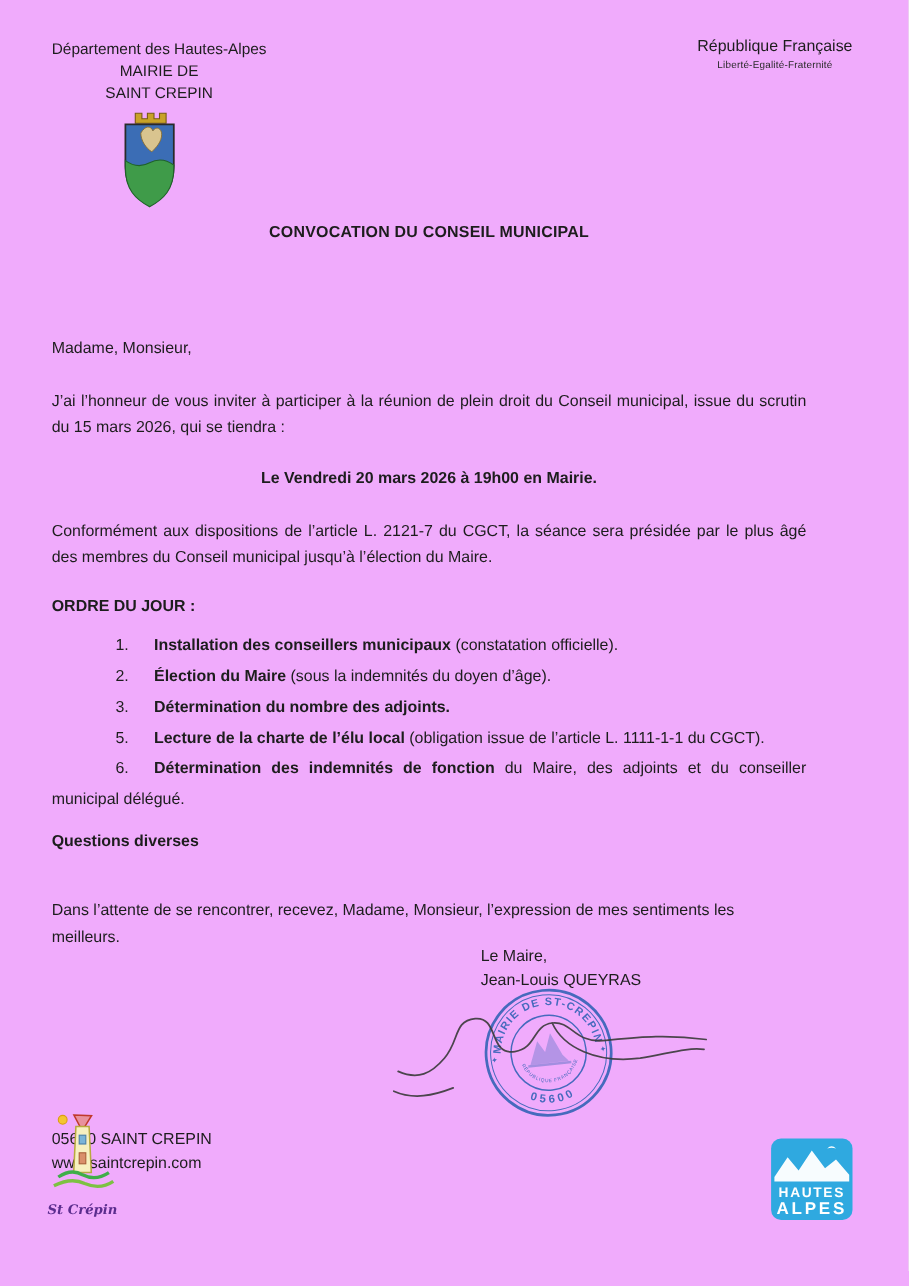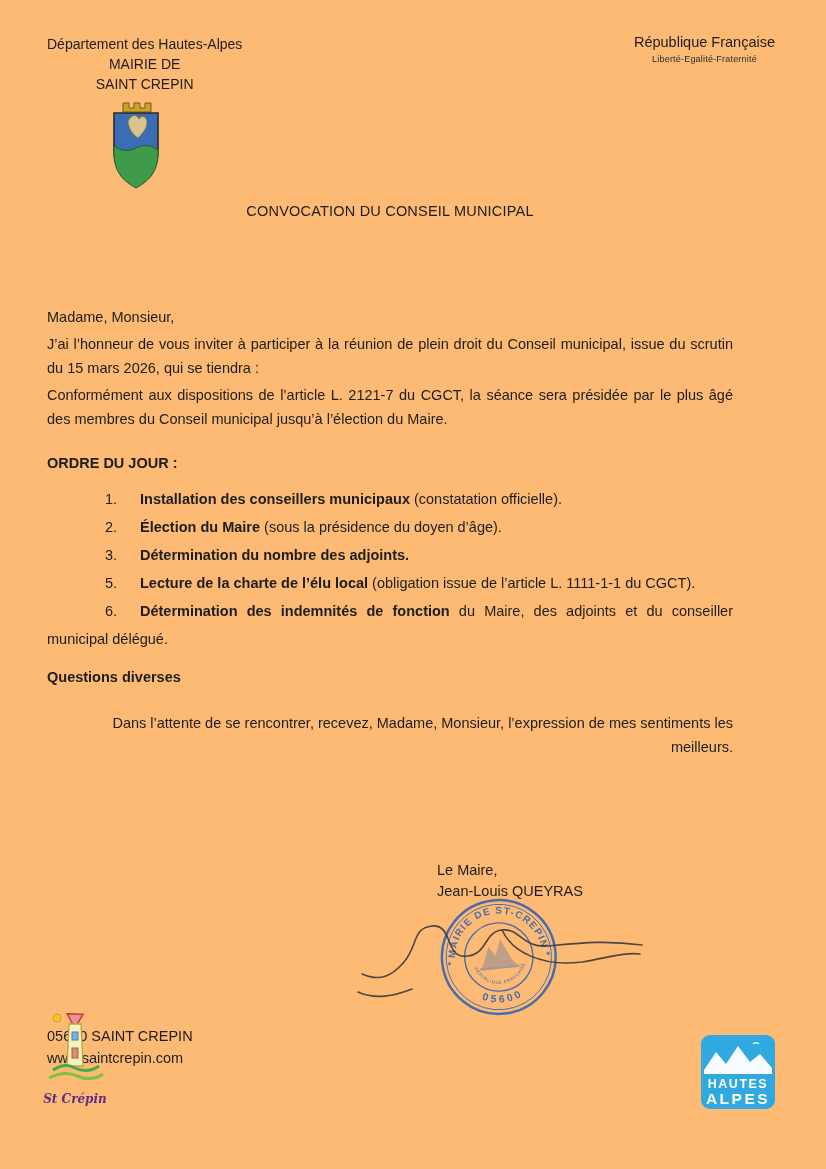--- a/index.html
+++ b/index.html
@@ -1,44 +1,44 @@
 <!DOCTYPE html>
 <html><head>
 <meta charset="utf-8">
 <style>
   html,body { margin:0; padding:0; background:#e8e8e8; }
   .page {
     position:relative; width:826px; height:1169px; margin:0 auto;
-    background:#fdba74; overflow:hidden;
+    background:#f0abfc; overflow:hidden;
     font-family:"Liberation Sans", sans-serif; color:#1d1d1d;
   }
 
   
   .header { position:absolute; top:34px; left:47px; right:47px; display:flex; justify-content:space-between; }
   .header-left { text-align:center; font-size:14px; line-height:20px; }
   .header-right { text-align:center; padding-right:4px; }
   .header-right .rep { font-size:14.5px; }
   .header-right .devise { font-size:9px; margin-top:4px; letter-spacing:.2px; color:#2a2a2a; }
 
   .crest { position:absolute; top:98px; left:106px; }
 
   
   .letter-body { position:absolute; top:172px; left:47px; width:686px; font-size:14.5px; line-height:24px; }
   .center { text-align:center; }
-  .title { margin-top:27px; font-weight:normal; letter-spacing:.2px; }
+  .title { margin-top:27px; font-weight:bold; letter-spacing:.2px; }
   .salutation { margin-top:82px; }
-  .para { margin-top:3px; text-align:justify; }
+  .para { margin-top:24px; text-align:justify; }
   .meeting { margin-top:22px; font-weight:bold; text-align:center; }
   .agenda-heading { margin-top:20px; font-weight:bold; }
   .agenda { margin-top:10px; }
   .agenda-item { line-height:28px; text-align:justify; }
   .agenda-item .num { display:inline-block; margin-left:58px; width:35px; }
   .agenda-bold { font-weight:bold; }
   .questions { margin-top:12px; font-weight:bold; }
-  .closing { margin-top:22px;text-align:right; }
+  .closing { margin-top:39px; }
 
   
   .sig-block { position:absolute; top:860px; left:437px; font-size:14.5px; line-height:21px; }
   .stamp { position:absolute; top:896px; left:438px; opacity:.88; transform:rotate(-6deg); }
   .signature-svg { position:absolute; top:912px; left:352px; z-index:3; }
 
   
   .footer { position:absolute; top:1026px; left:47px; width:686px; text-align:left; font-size:14.5px; line-height:21.5px; }
   .email-link { color:#0b5bd3; text-decoration:underline; cursor:pointer; }
 
@@ -73,27 +73,28 @@
       <path d="M8,48 q11,8 22,2 q11,-6 22,2 v3 c0,19 -9,28 -22,35 c-13,-7 -22,-16 -22,-35 z" fill="#3f9b49" stroke="#20622a" stroke-width="1"></path>
       <path d="M22,23 c4,-7 9,-7 11,-2 c3,-5 8,-2 8,3 c0,7 -5,12 -9,16 c-5,-3 -10,-10 -10,-17 z" fill="#d9c48f" stroke="#8a6d2f" stroke-width="0.8"></path>
     </svg>
   </div>
 
   <div class="letter-body">
     <div class="center title">CONVOCATION DU CONSEIL MUNICIPAL</div>
 
     <div class="salutation">Madame, Monsieur,</div>
     <div class="para">J’ai l’honneur de vous inviter à participer à la réunion de plein droit du Conseil municipal, issue du scrutin du 15 mars 2026, qui se tiendra :</div>
+    <div class="meeting">Le Vendredi 20 mars 2026 à 19h00 en Mairie.</div>
     <div class="para">Conformément aux dispositions de l’article L. 2121-7 du CGCT, la séance sera présidée par le plus âgé des membres du Conseil municipal jusqu’à l’élection du Maire.</div>
 
     <div class="agenda-heading">ORDRE DU JOUR :</div>
 
     <div class="agenda">
       <div class="agenda-item"><span class="num">1.</span><span class="agenda-bold">Installation des conseillers municipaux</span><span> (constatation officielle).</span></div>
-      <div class="agenda-item"><span class="num">2.</span><span class="agenda-bold">Élection du Maire</span><span> (sous la présidence du doyen d’âge).</span></div>
+      <div class="agenda-item"><span class="num">2.</span><span class="agenda-bold">Élection du Maire</span><span> (sous la indemnités du doyen d’âge).</span></div>
       <div class="agenda-item"><span class="num">3.</span><span class="agenda-bold">Détermination du nombre des adjoints.</span><span></span></div>
       <div class="agenda-item"><span class="num">5.</span><span class="agenda-bold">Lecture de la charte de l’élu local</span><span> (obligation issue de l’article L. 1111-1-1 du CGCT).</span></div>
       <div class="agenda-item"><span class="num">6.</span><span class="agenda-bold">Détermination des indemnités de fonction</span><span> du Maire, des adjoints et du conseiller municipal délégué.</span></div>
     </div>
 
     <div class="questions">Questions diverses</div>
     <div class="closing">Dans l’attente de se rencontrer, recevez, Madame, Monsieur, l’expression de mes sentiments les meilleurs.</div>
   </div>
 
   <div class="sig-block">

